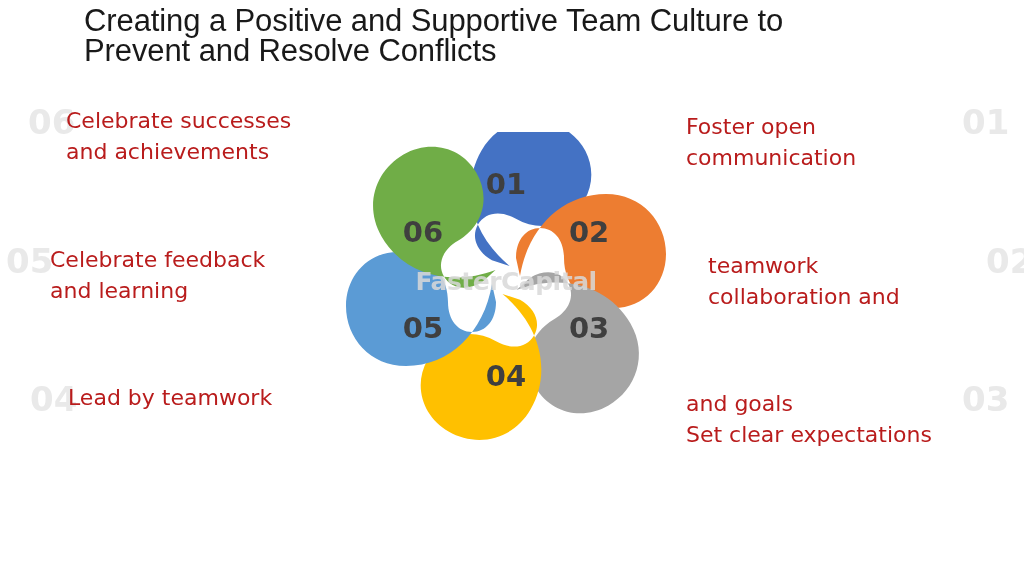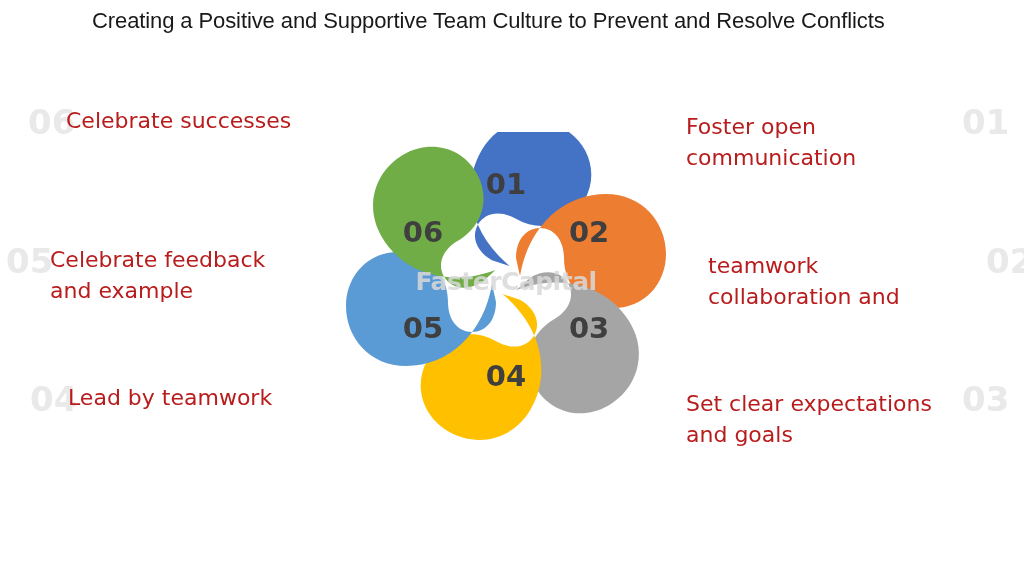--- a/index.html
+++ b/index.html
@@ -20,24 +20,24 @@
     position: absolute;
     left: 0; top: 0;
     width: 1024px;
     height: 576px;
     background: #ffffff;
   }
 
   
   #slide-title {
     position: absolute;
-    left: 92px;
+    left: 84px;
     top: 6px;
     width: 812px;
-    font-size: 22px;
+    font-size: 31px;
     line-height: 30px;
     color: #191919;
     font-weight: 400;
     letter-spacing: -0.1px;
     font-family: "Liberation Sans", sans-serif;
   }
 
   
   .ghost-num {
     position: absolute;
@@ -91,26 +91,27 @@
 </head>
 <body>
 
 <div id="slide">
 
   <div id="slide-title">Creating a Positive and Supportive Team Culture to Prevent and Resolve Conflicts</div>
 
   <div class="ghost-num" style="left:28px; top:104px;">06</div>
   <div class="callout left" style="left:66px; top:106px; width:275px;">
     <div>Celebrate successes</div>
+    <div>and achievements</div>
   </div>
 
   <div class="ghost-num" style="left:6px; top:243px;">05</div>
   <div class="callout left" style="left:50px; top:245px; width:290px;">
     <div>Celebrate feedback</div>
-    <div>and example</div>
+    <div>and learning</div>
   </div>
 
   <div class="ghost-num" style="left:30px; top:381px;">04</div>
   <div class="callout left" style="left:68px; top:383px; width:275px;">
     <div>Lead by teamwork</div>
   </div>
 
   <div class="ghost-num" style="left:962px; top:104px;">01</div>
   <div class="callout right" style="left:686px; top:106px; width:262px;">
     <div>Foster open</div>
@@ -118,22 +119,22 @@
   </div>
 
   <div class="ghost-num" style="left:986px; top:243px;">02</div>
   <div class="callout right" style="left:708px; top:245px; width:250px;">
     <div>teamwork</div>
     <div>collaboration and</div>
   </div>
 
   <div class="ghost-num" style="left:962px; top:381px;">03</div>
   <div class="callout right" style="left:686px; top:383px; width:272px;">
+    <div>and goals</div>
     <div>Set clear expectations</div>
-    <div>and goals</div>
   </div>
 
   <div id="wheel">
     <svg viewBox="0 0 340 308" xmlns="http://www.w3.org/2000/svg">
       <defs>
 
         <path id="petal-shape" d="M -4 -14
                  C -52 -22, -86 -56, -86 -100
                  C -86 -136, -58 -160, -26 -160
                  C 4 -160, 28 -138, 28 -108

